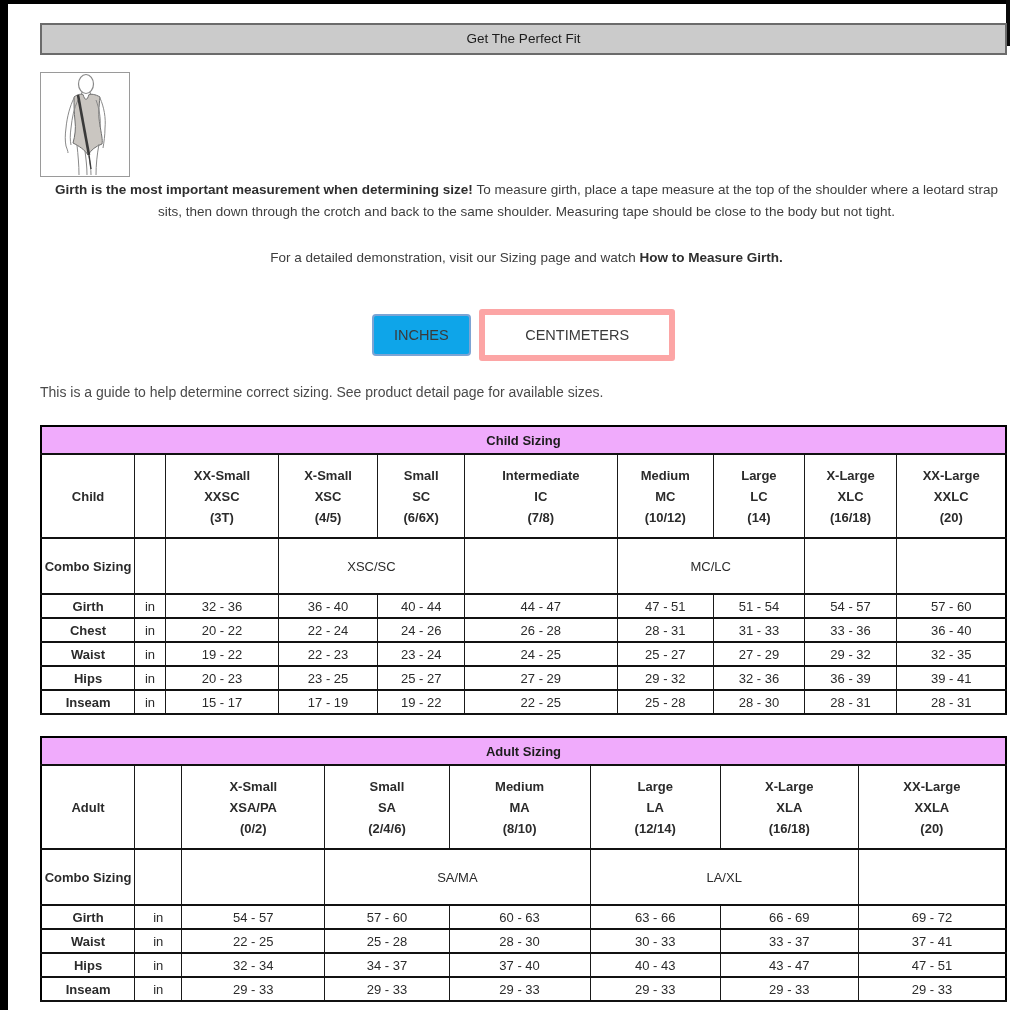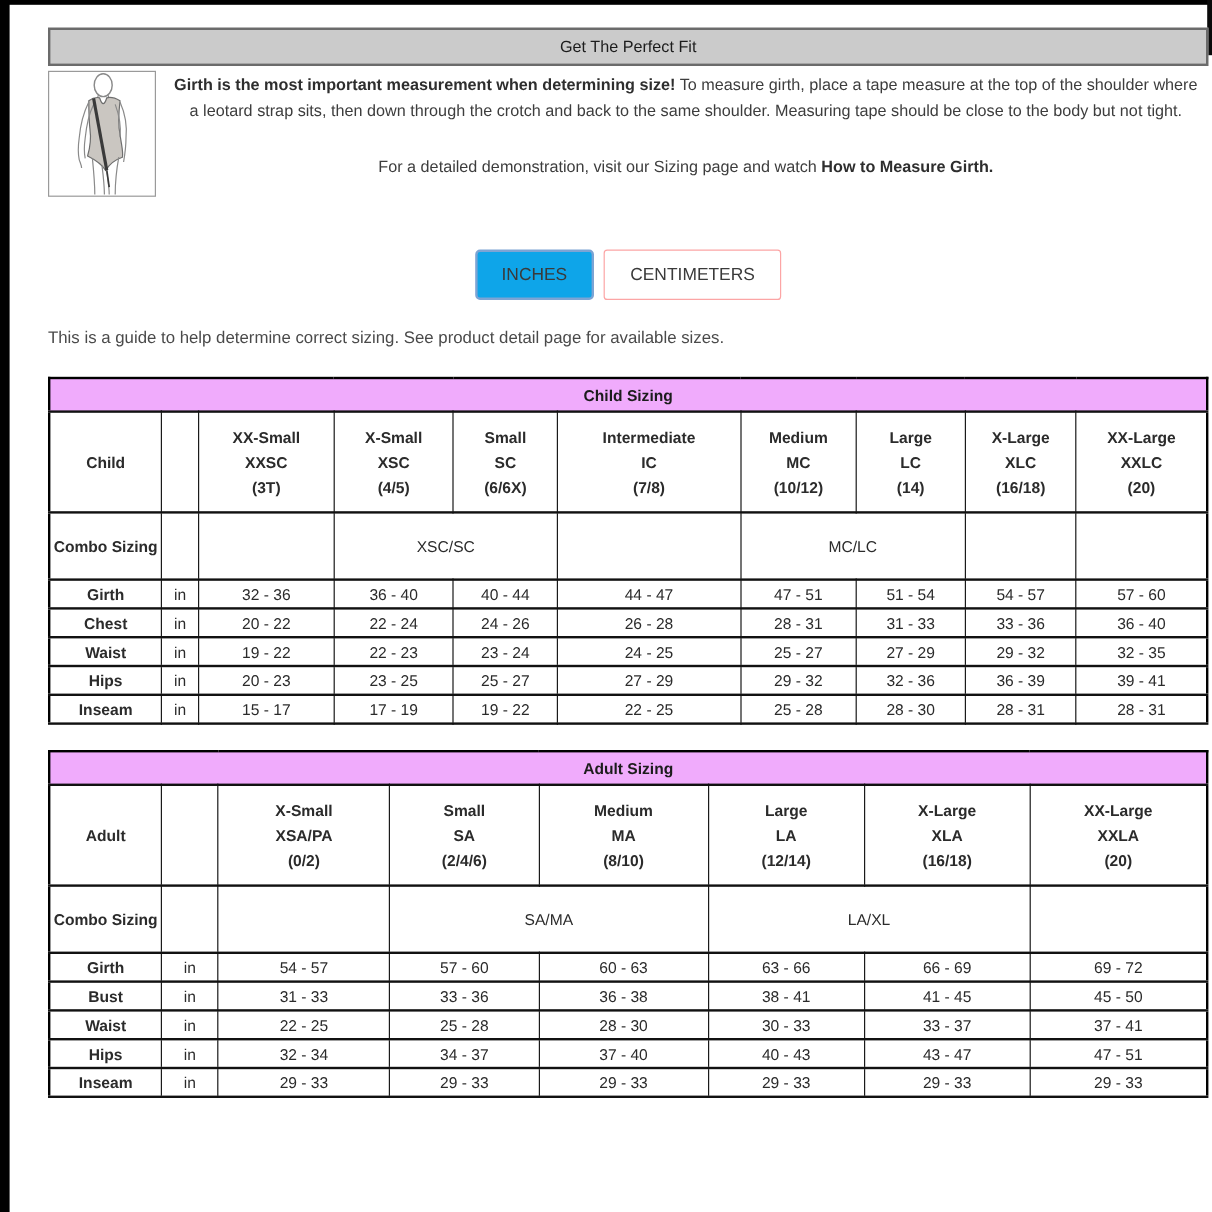--- a/index.html
+++ b/index.html
@@ -21,21 +21,21 @@
     height: 32px;
     background: #cbcbcb;
     border: 2px solid #6b6b6b;
     text-align: center;
     line-height: 28px;
     font-size: 13.5px;
     font-weight: normal;
     color: #1c1c1c;
   }
 
-  .intro-row { display: flex; margin-top: 3px; min-height: 110px; }
+  .intro-row { display: flex; margin-top: 16px; min-height: 110px; flex-direction: column; }
   .figure-box {
     flex: none;
     width: 90px; height: 105px;
     border: 1px solid #9a9a9a;
     background: #fff;
     margin-top: 1px;
   }
   .intro-text {
     flex: 1;
     text-align: center;
@@ -57,23 +57,23 @@
     vertical-align: middle;
   }
   .btn-inches {
     background: #0ea5e9;
     border: 2px solid #7ca4d4;
     border-radius: 4px;
     padding: 11px 20px;
   }
   .btn-cm {
     background: #ffffff;
-    border: 1px solid #fca5a5;
+    border: 6px solid #fca5a5;
     border-radius: 3px;
-    padding: 12px 21px;
+    padding: 12px 40px;
     margin-left: 4px;
   }
 
   .note-line {
     text-align: left;
     margin-top: 23px;
     font-size: 14px;
     color: #4a4a4a;
   }
 
@@ -356,30 +356,20 @@
         <td class="lbl">Girth</td>
         <td>in</td>
         <td>54 - 57</td>
         <td>57 - 60</td>
         <td>60 - 63</td>
         <td>63 - 66</td>
         <td>66 - 69</td>
         <td class="thick">69 - 72</td>
       </tr>
       <tr class="data-row">
-        <td class="lbl">Bust</td>
-        <td>in</td>
-        <td>31 - 33</td>
-        <td>33 - 36</td>
-        <td>36 - 38</td>
-        <td>38 - 41</td>
-        <td>41 - 45</td>
-        <td class="thick">45 - 50</td>
-      </tr>
-      <tr class="data-row">
         <td class="lbl">Waist</td>
         <td>in</td>
         <td>22 - 25</td>
         <td>25 - 28</td>
         <td>28 - 30</td>
         <td>30 - 33</td>
         <td>33 - 37</td>
         <td class="thick">37 - 41</td>
       </tr>
       <tr class="data-row">

